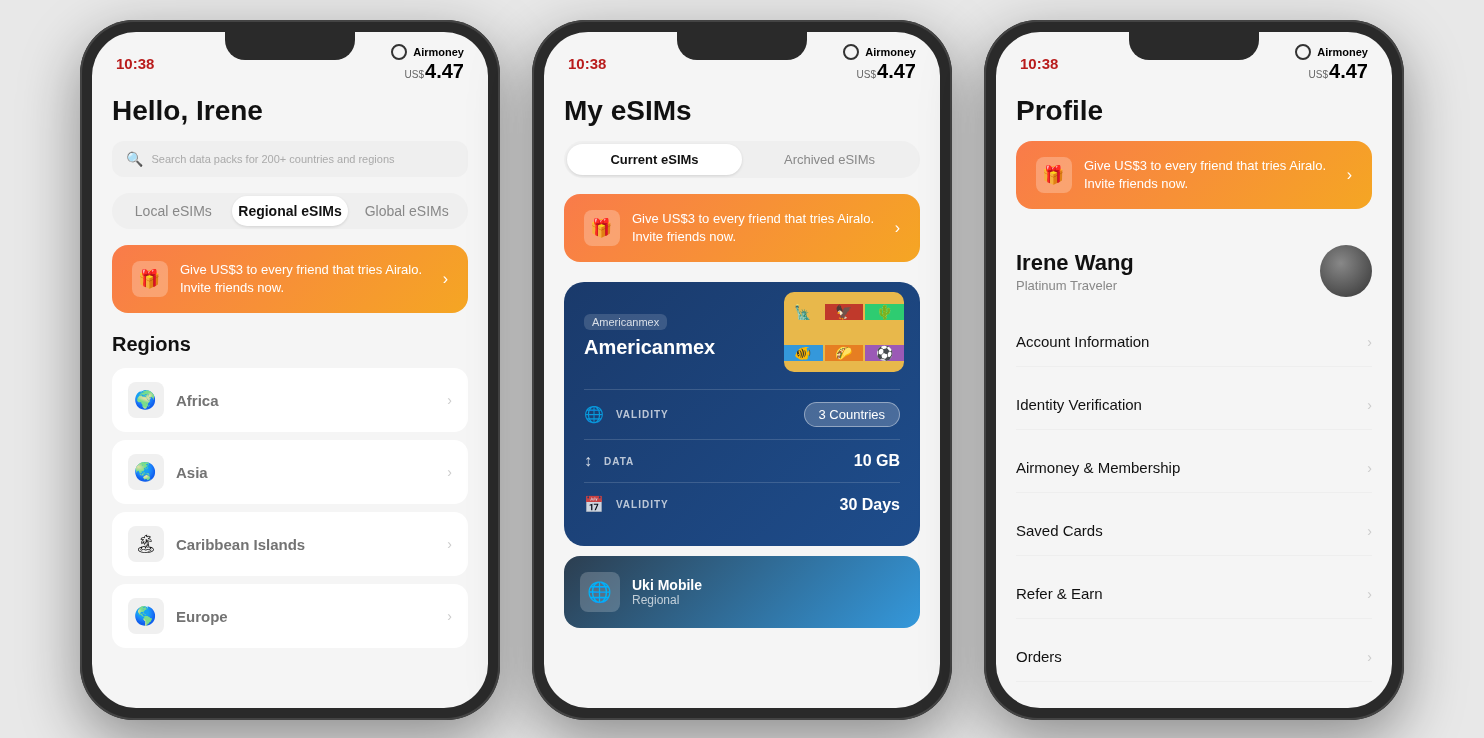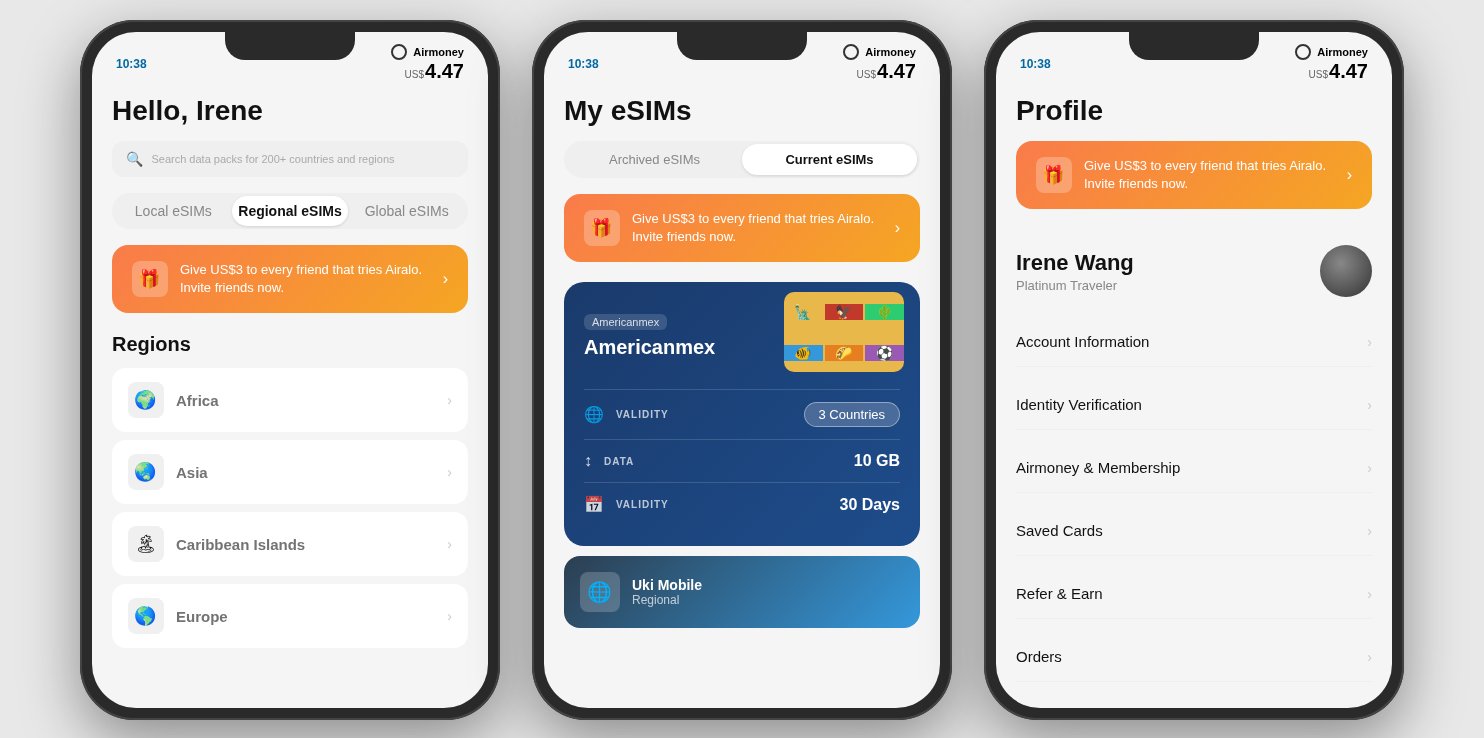--- a/index.html
+++ b/index.html
@@ -48,23 +48,23 @@
     .status-bar {
       display: flex;
       justify-content: space-between;
       align-items: center;
       padding: 12px 24px 4px;
       position: relative;
       z-index: 5;
     }
 
     .status-time {
-      font-size: 12px;
+      font-size: 15px;
       font-weight: 600;
-      color: #0369a1;
+      color: #b91c1c;
     }
 
     .top-right {
       display: flex;
       flex-direction: column;
       align-items: flex-end;
       gap: 0;
     }
 
     
@@ -465,22 +465,22 @@
           <span style="font-size:10px;color:#666;">US$</span>
           <span style="font-size:20px;font-weight:700;">4.47</span>
         </div>
       </div>
     </div>
 
     <div class="screen-content">
       <h1 class="page-title">My eSIMs</h1>
 
       <div class="esim-tabs">
+        <div class="esim-tab active">Current eSIMs</div>
         <div class="esim-tab">Archived eSIMs</div>
-        <div class="esim-tab active">Current eSIMs</div>
       </div>
 
       <div class="promo-banner">
         <div class="promo-icon">🎁</div>
         <span class="promo-text">Give US$3 to every friend that tries Airalo. Invite friends now.</span>
         <span class="promo-arrow">›</span>
       </div>
 
       <div class="esim-card">
         <div class="esim-thumb-cell" style="position:absolute;right:16px;top:10px;width:120px;height:80px;border-radius:10px;display:grid;grid-template-columns:repeat(3,1fr);grid-template-rows:repeat(2,1fr);gap:2px;overflow:hidden;">

